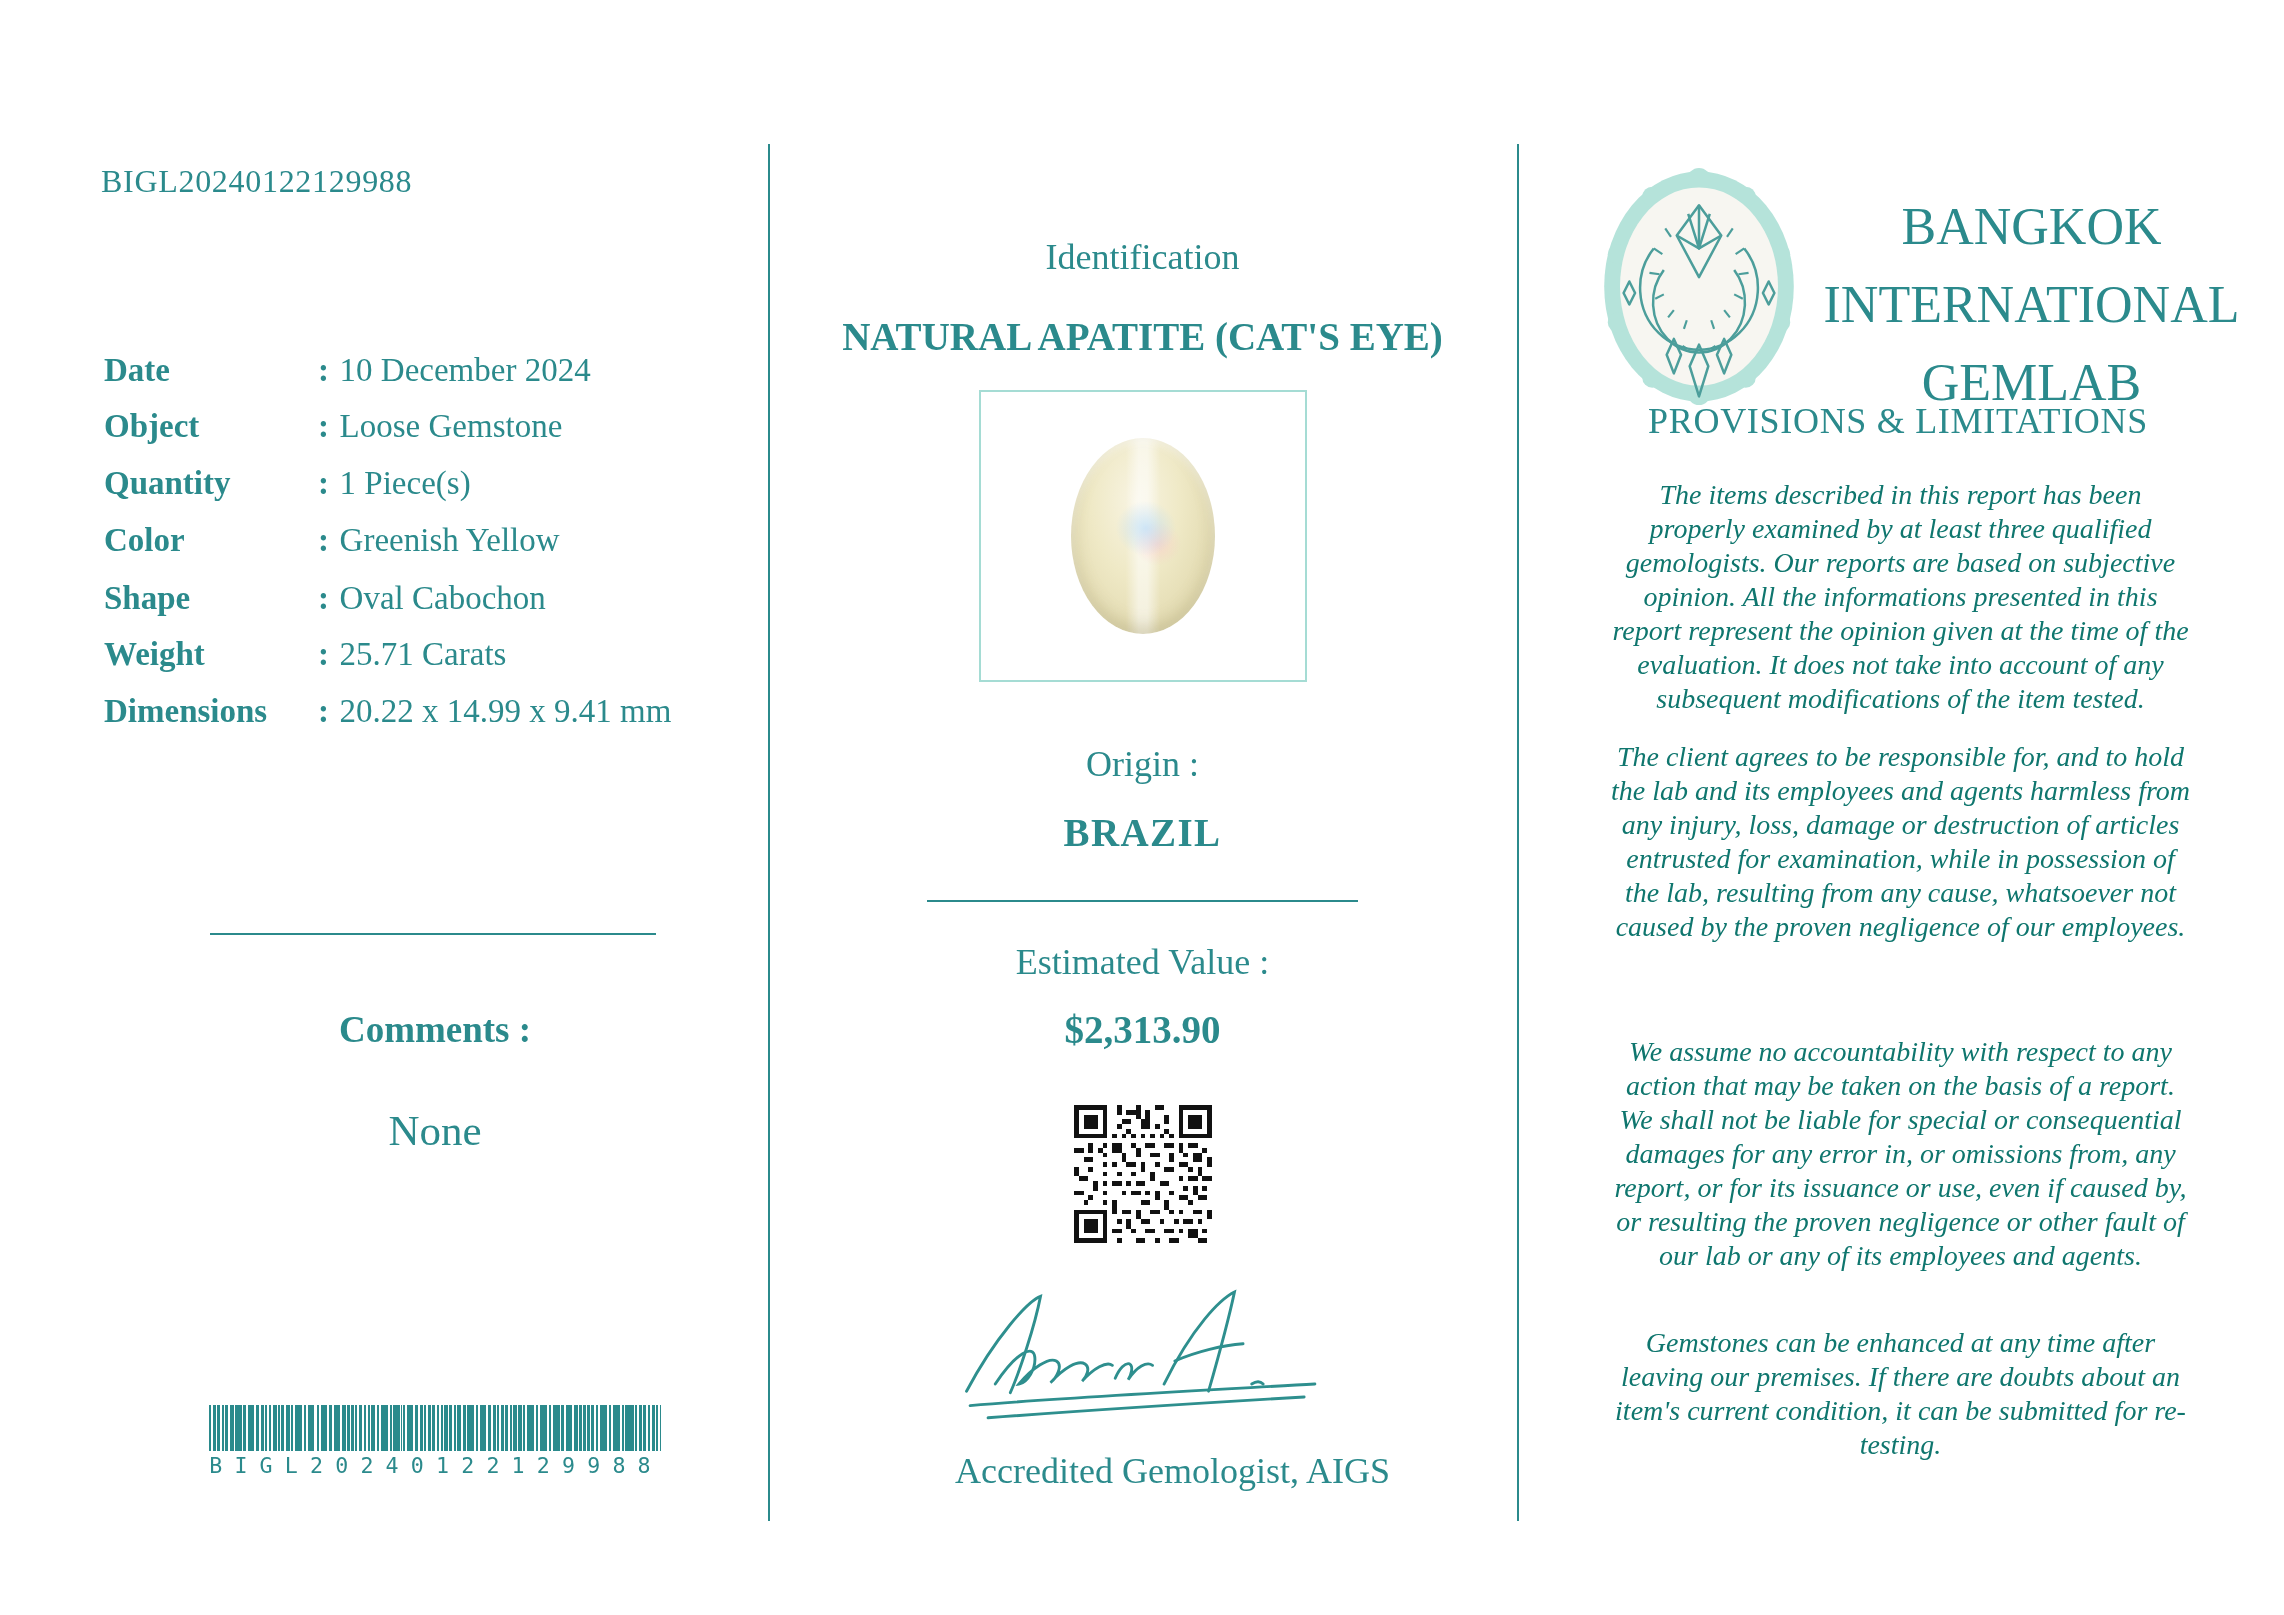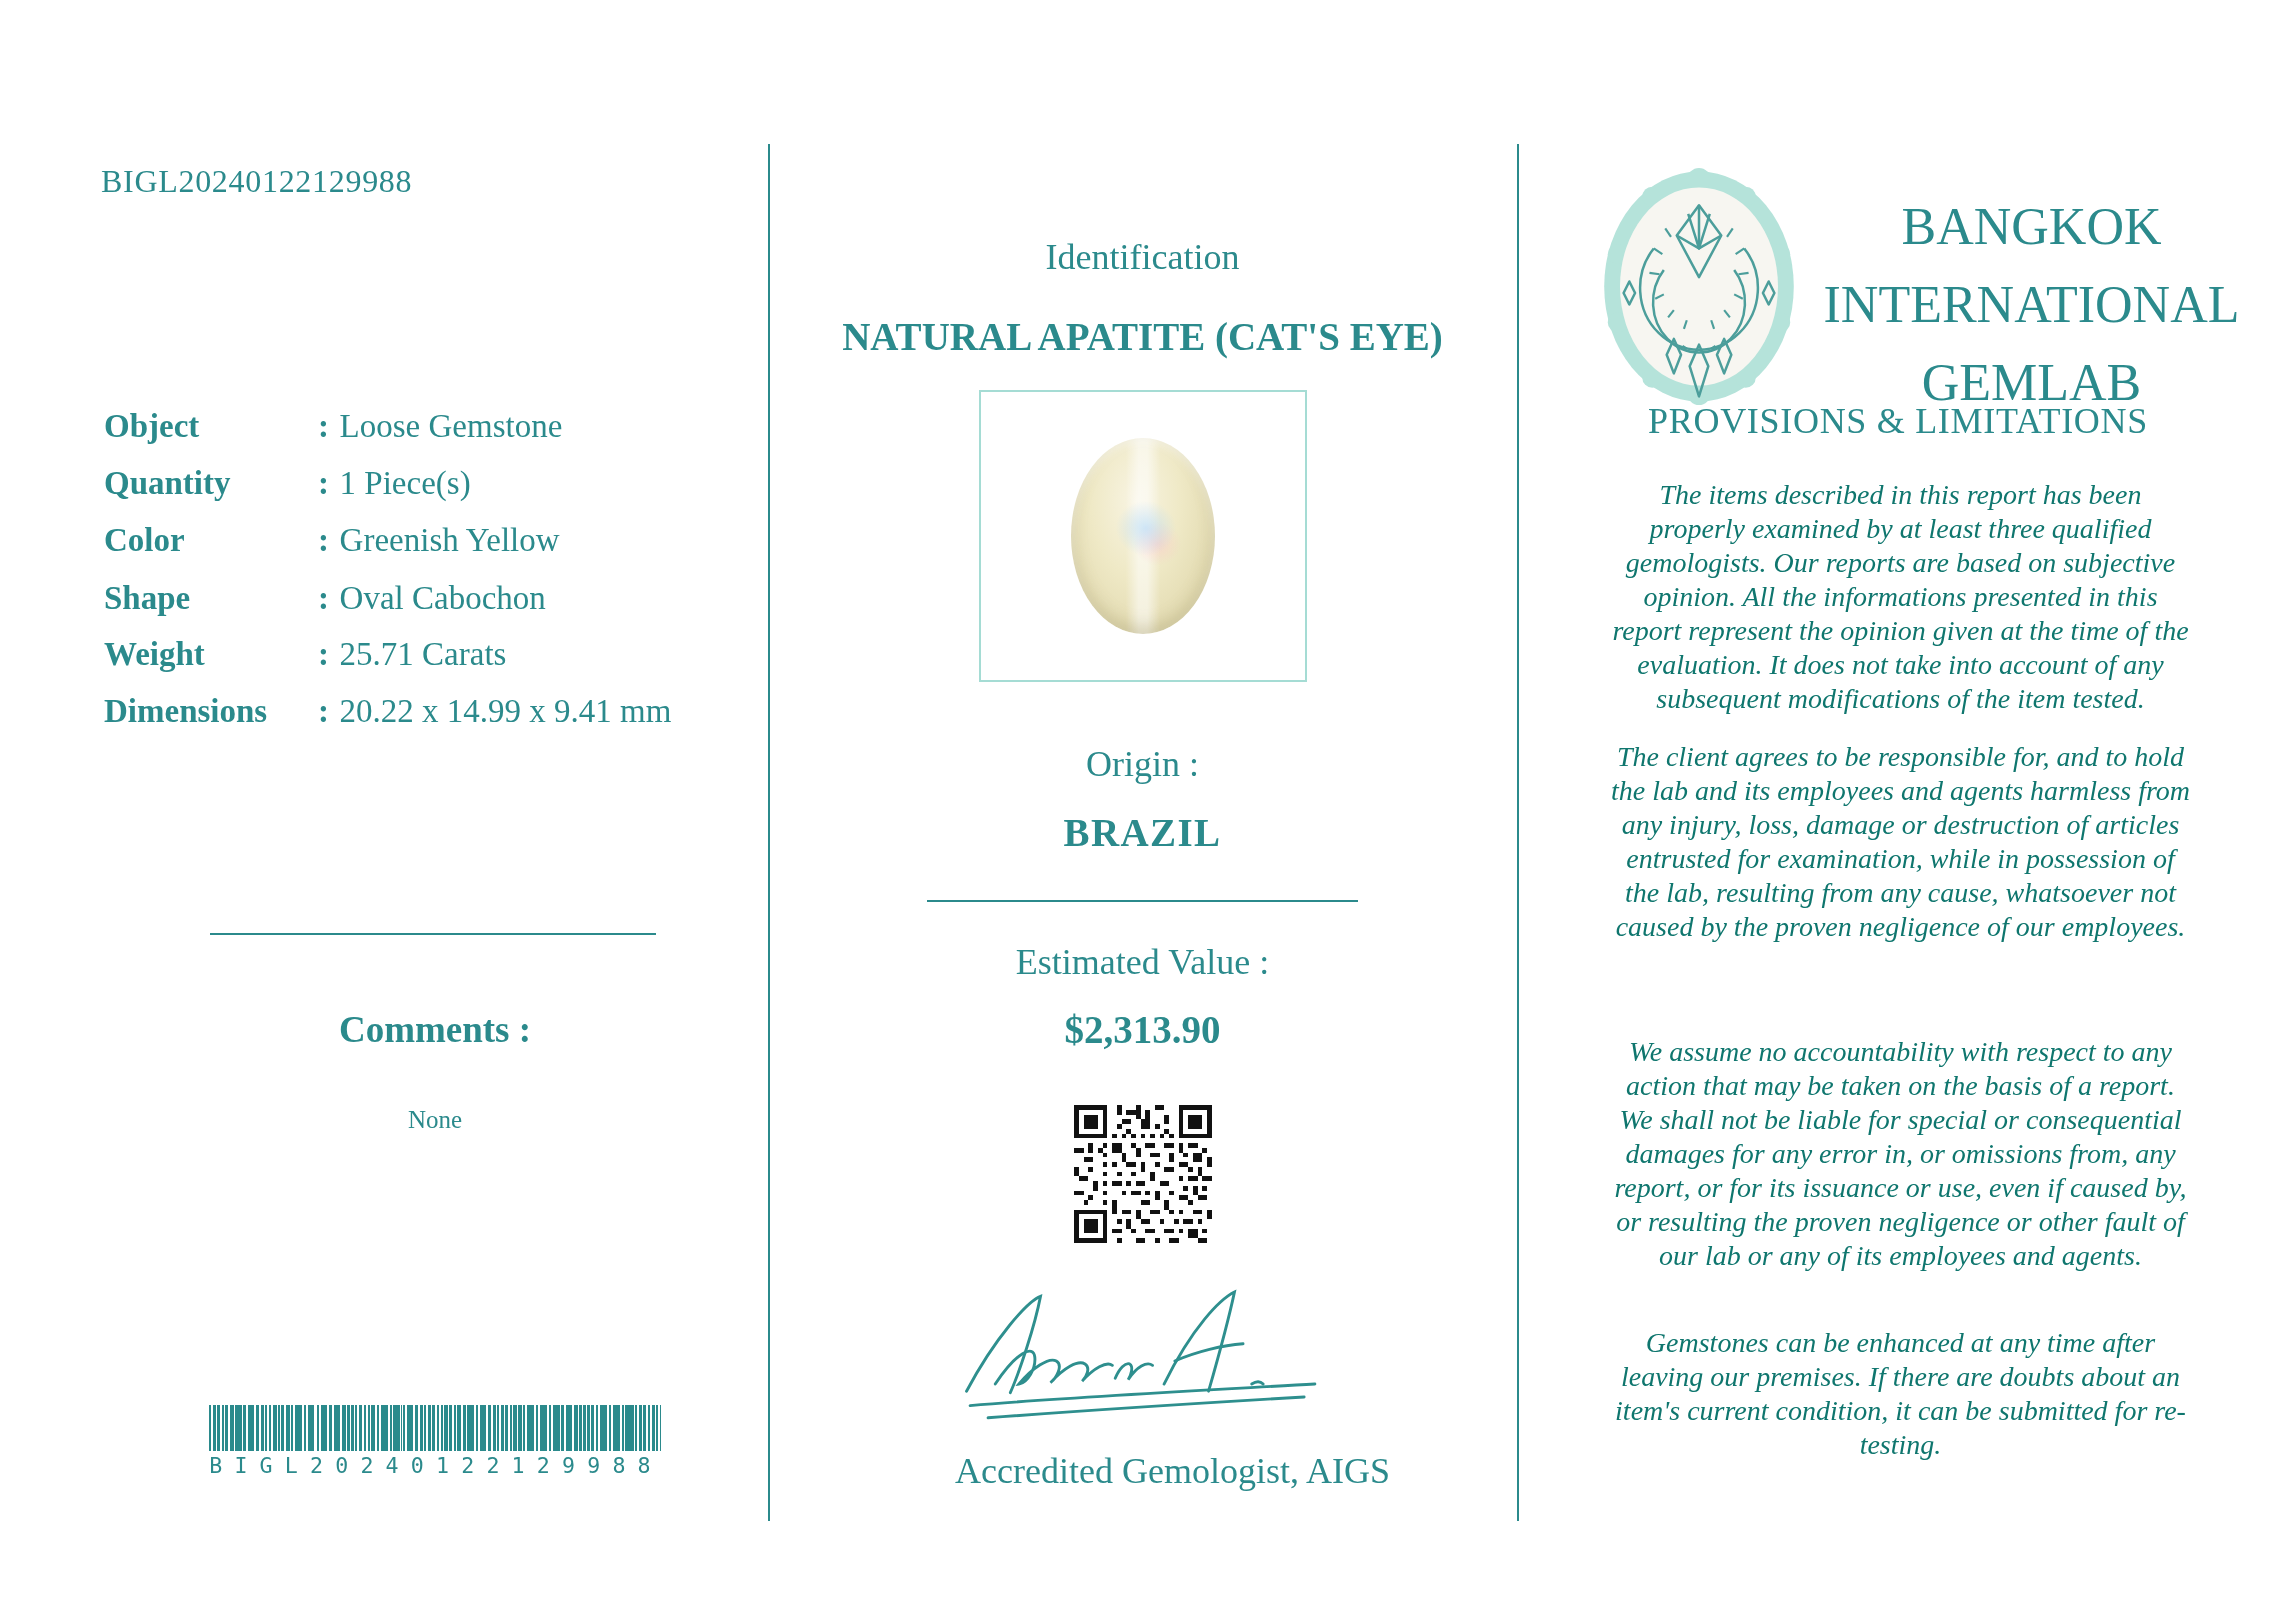--- a/index.html
+++ b/index.html
@@ -9,21 +9,21 @@
   .center{text-align:center;}
   .vline{position:absolute;top:144px;width:2.2px;height:1377px;background:#2b8a8c;}
   
   #report-number{left:101px;top:163px;font-size:32px;letter-spacing:0.7px;}
   #report-title{left:72px;top:229px;width:726px;font-size:45px;font-weight:bold;letter-spacing:0.7px;}
   .field-row{position:absolute;left:104px;width:662px;font-size:33px;white-space:nowrap;}
   .field-label{display:inline-block;width:214px;font-weight:bold;}
   .field-colon{display:inline-block;width:21.6px;font-weight:bold;}
   #comments-line{left:210px;top:933px;width:446px;height:2.2px;background:#2b8a8c;}
   #comments-label{left:72px;top:1008px;width:726px;font-size:37px;font-weight:bold;}
-  #comments-value{left:72px;top:1106px;width:726px;font-size:25px;}
+  #comments-value{left:72px;top:1106px;width:726px;font-size:43px;}
   #barcode{left:209px;top:1405px;width:452px;height:46px;
     background-image:
       repeating-linear-gradient(90deg,#2b8a8c 0 2.2px,rgba(0,0,0,0) 2.2px 4.3px),
       repeating-linear-gradient(90deg,#2b8a8c 0 1.4px,rgba(0,0,0,0) 1.4px 8px),
       repeating-linear-gradient(90deg,rgba(0,0,0,0) 0 3.6px,#2b8a8c 3.6px 6.5px,rgba(0,0,0,0) 6.5px 12.2px);}
   #barcode-text{left:204px;top:1453px;width:464px;font-family:"DejaVu Sans Mono",monospace;
     font-size:21.6px;letter-spacing:12.2px;white-space:nowrap;text-align:center;}
   
   .midwrap{left:768px;width:749px;}
   #identification-title{top:236px;font-size:36px;}
@@ -58,20 +58,23 @@
 </head>
 <body>
 
 <div id="page">
 
   <div class="vline" style="left:768px;"></div>
   <div class="vline" style="left:1517px;"></div>
 
   <div class="abs" id="report-number">BIGL20240122129988</div>
 
+  <div class="field-row" style="top:352px;">
+    <span class="field-label">Date</span><span class="field-colon">:</span><span class="field-value">10 December 2024</span>
+  </div>
   <div class="field-row" style="top:408px;">
     <span class="field-label">Object</span><span class="field-colon">:</span><span class="field-value">Loose Gemstone</span>
   </div>
   <div class="field-row" style="top:465px;">
     <span class="field-label">Quantity</span><span class="field-colon">:</span><span class="field-value">1 Piece(s)</span>
   </div>
   <div class="field-row" style="top:522px;">
     <span class="field-label">Color</span><span class="field-colon">:</span><span class="field-value">Greenish Yellow</span>
   </div>
   <div class="field-row" style="top:580px;">

